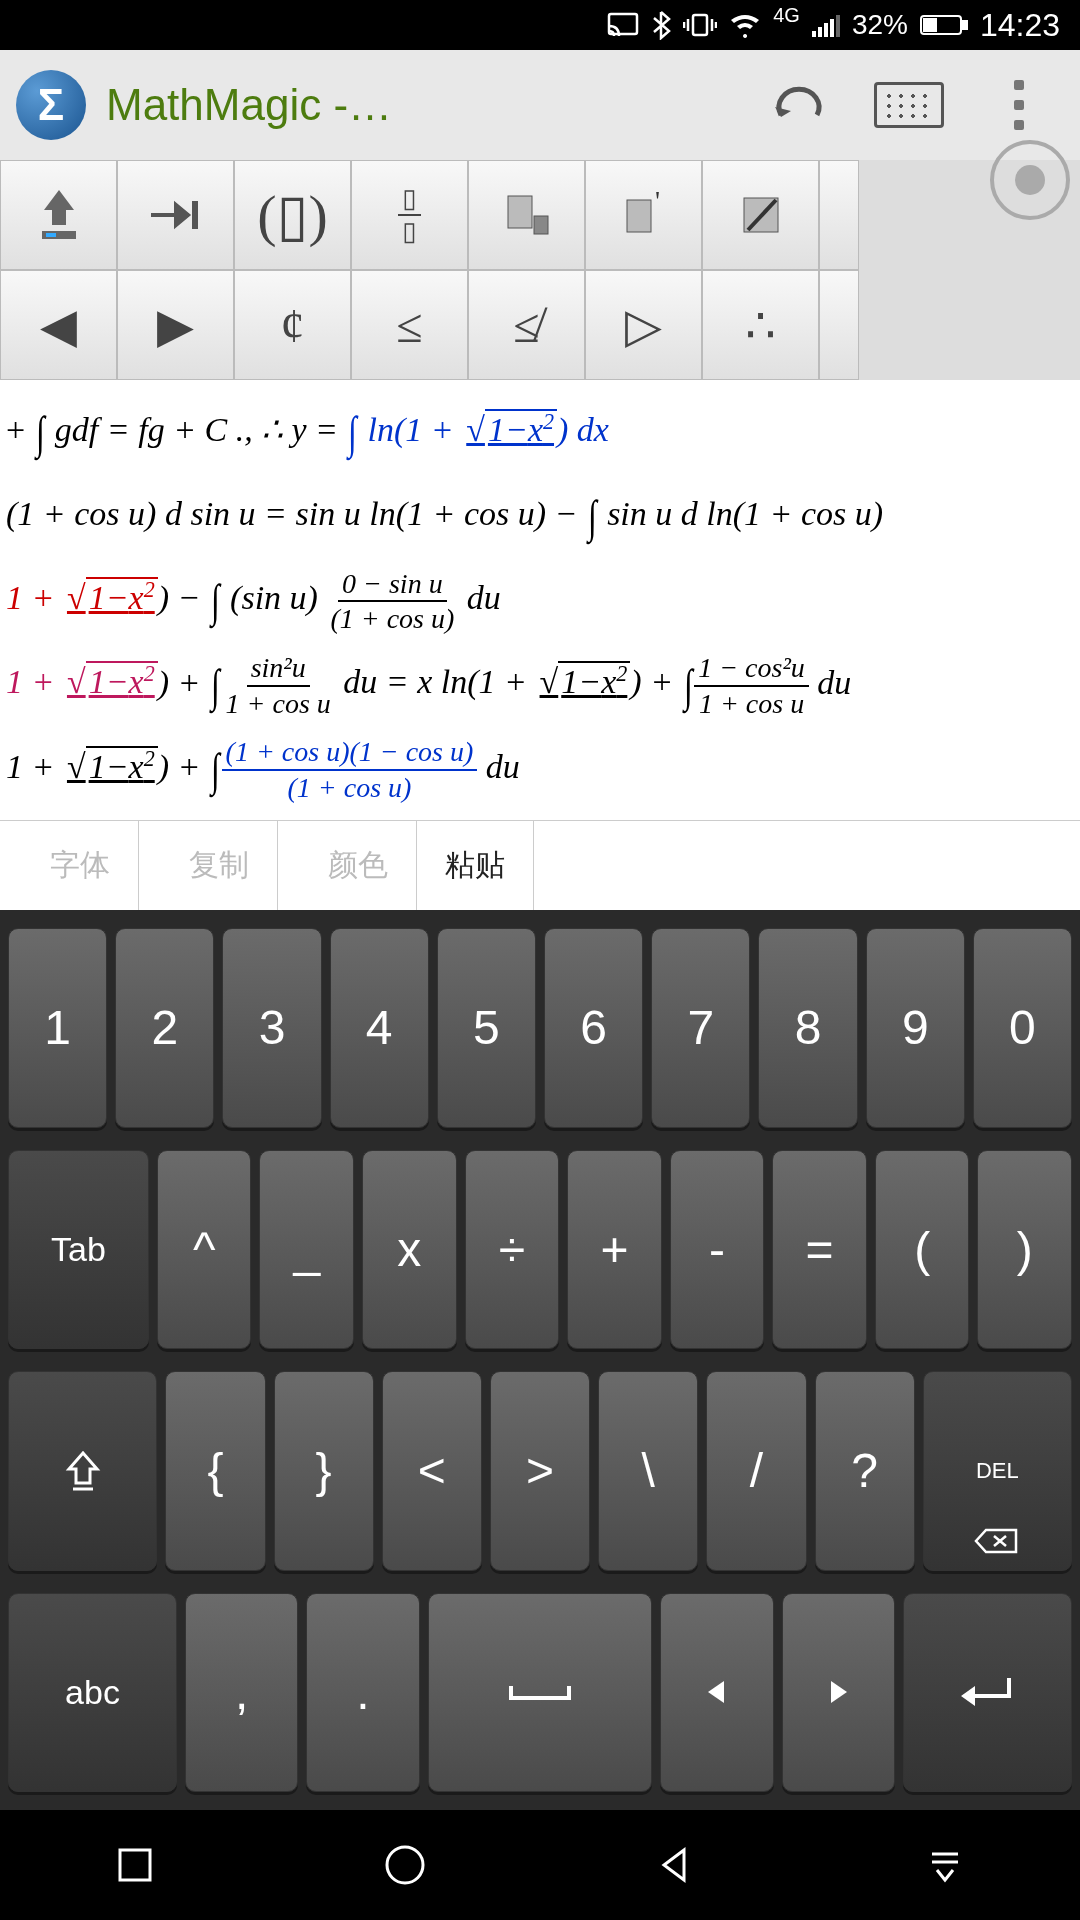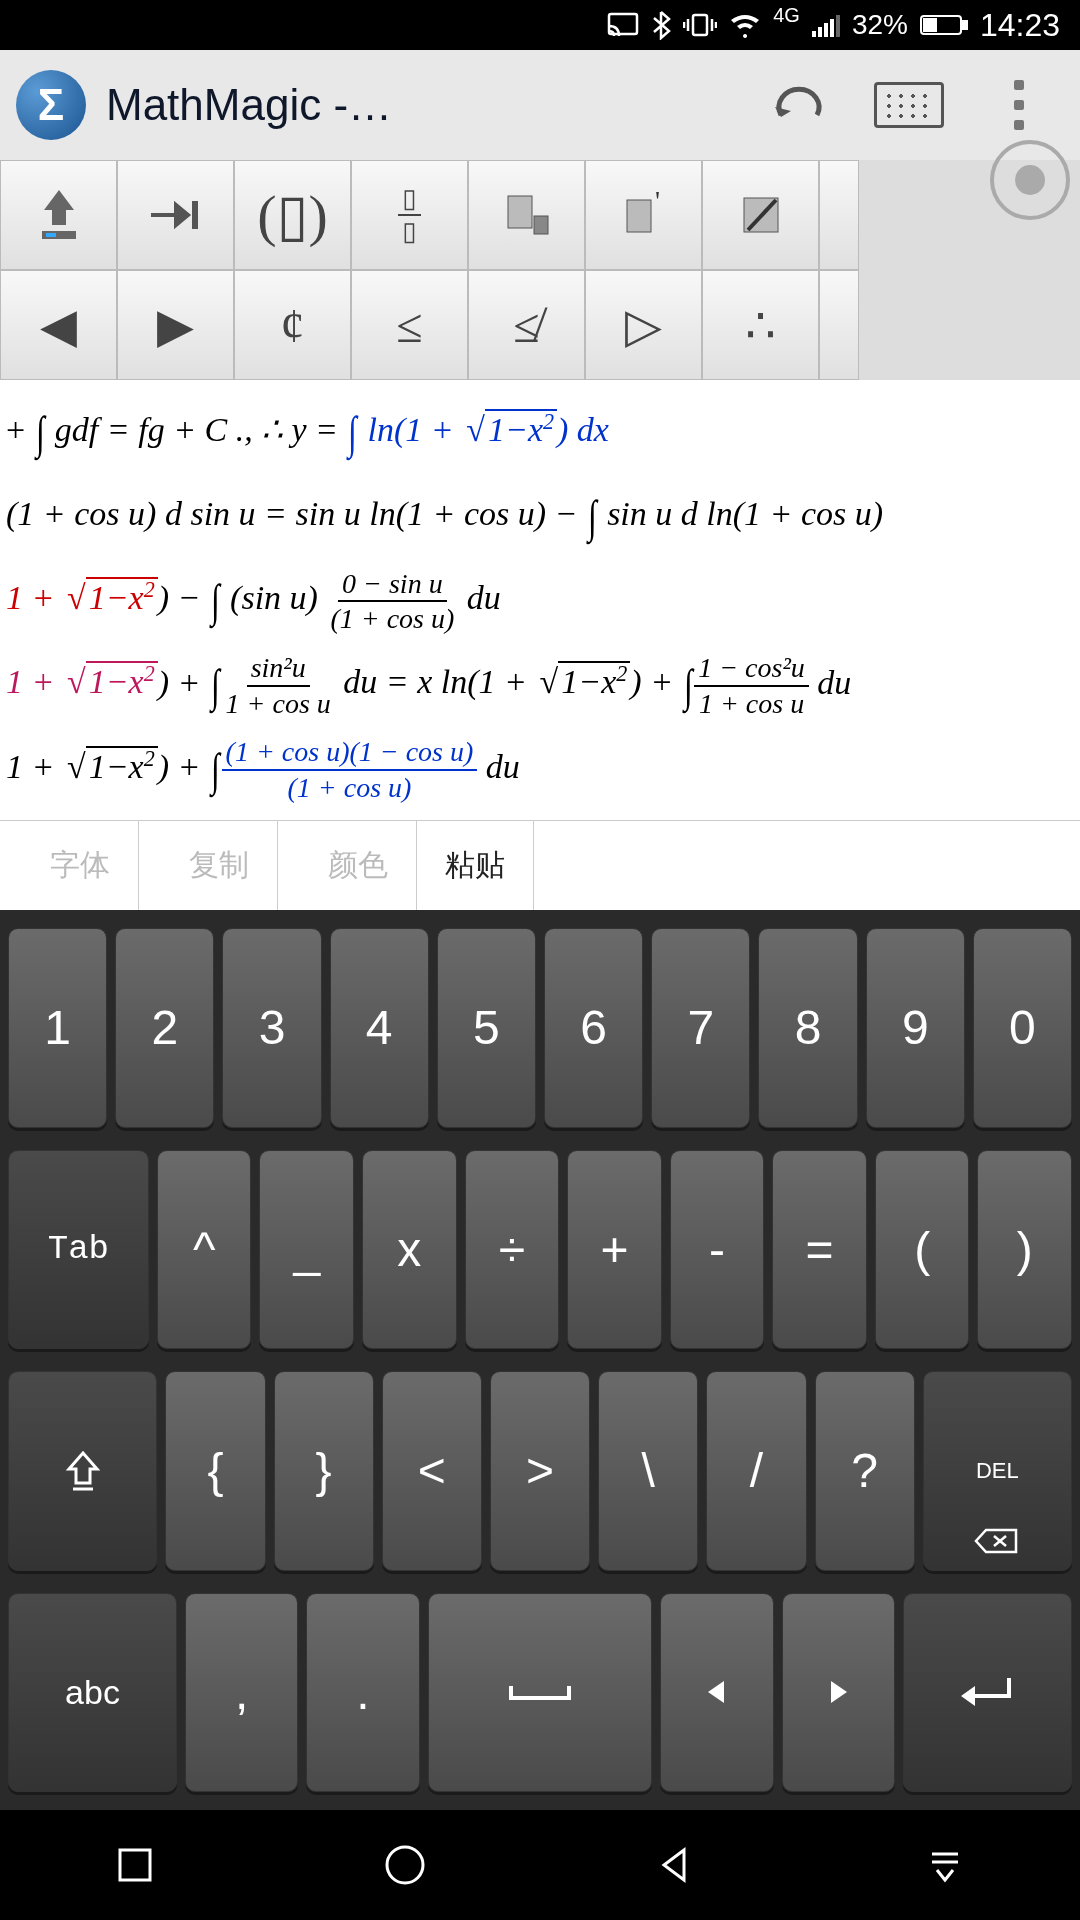--- a/index.html
+++ b/index.html
@@ -3,21 +3,21 @@
 <meta charset="utf-8">
 <style>
   * { box-sizing: border-box; margin: 0; padding: 0; }
   html, body { width: 1080px; height: 1920px; font-family: sans-serif; overflow: hidden; background: #000; }
   
   .status-bar { height: 50px; background: #000; color: #fff; display: flex; justify-content: flex-end; align-items: center; padding: 0 20px; font-size: 28px; gap: 12px; }
   .status-bar span { display: inline-flex; align-items: center; }
   
   .app-bar { height: 110px; background: #e8e8e8; display: flex; align-items: center; padding: 0 16px; gap: 20px; }
   .app-icon { width: 70px; height: 70px; border-radius: 50%; background: radial-gradient(circle at 30% 30%, #5b9bd5, #1a5490); display: flex; align-items: center; justify-content: center; color: #fff; font-size: 44px; font-weight: bold; }
-  .app-title { font-size: 44px; color: #0f172a; flex: 1; white-space: nowrap; overflow: hidden; text-overflow: ellipsis; }
+  .app-title { font-size: 44px; color: #4d7c0f; flex: 1; white-space: nowrap; overflow: hidden; text-overflow: ellipsis; }
   .app-action { width: 90px; height: 70px; display: flex; align-items: center; justify-content: center; font-size: 42px; color: #555; }
   .kbd-icon { width: 70px; height: 46px; border: 3px solid #555; border-radius: 4px; position: relative; }
   .kbd-icon::before { content: ''; position: absolute; inset: 6px; background-image: radial-gradient(circle, #555 2px, transparent 2px); background-size: 12px 10px; }
   .menu-dots { display: flex; flex-direction: column; gap: 10px; }
   .menu-dots i { width: 10px; height: 10px; background: #777; border-radius: 2px; display: block; }
   
   .toolbar { background: #ddd; position: relative; }
   .tool-row { display: flex; height: 110px; }
   .tool-btn { flex: 1; border: 1px solid #bbb; background: linear-gradient(#f8f8f8, #e0e0e0); display: flex; align-items: center; justify-content: center; font-size: 48px; color: #444; font-family: serif; position: relative; min-width: 0; }
   .tool-btn.narrow { flex: 0 0 117px; }
@@ -27,21 +27,21 @@
   .editor { background: #fff; padding: 8px 6px; height: 440px; overflow: hidden; font-family: 'Times New Roman', serif; font-size: 34px; line-height: 1.7; }
   .editor .line { white-space: nowrap; margin: 6px 0; }
   .math { font-style: italic; }
   .blue { color: #0033cc; }
   .red { color: #cc0000; }
   .magenta { color: #be185d; }
   .frac { display: inline-flex; flex-direction: column; align-items: center; vertical-align: middle; font-size: 28px; line-height: 1.2; }
   .frac .num { border-bottom: 2px solid currentColor; padding: 0 4px; }
   .frac .den { padding: 0 4px; }
   .integ { font-size: 46px; display: inline-block; vertical-align: middle; transform: scaleX(0.7); font-style: normal;}
-  .sqrt { display: inline-block; position: relative; padding-left: 4px; }
+  .sqrt { display: inline-block; position: relative; padding-left: 4px; text-decoration: underline; }
   .sqrt::before { content: '√'; }
   .sqrt .rad { border-top: 2px solid currentColor; padding: 0 3px; }
   sup { font-size: 0.65em; vertical-align: super; line-height: 0; }
   
   .text-tabs { display: flex; background: #fff; height: 90px; border-top: 1px solid #ccc; }
   .text-tab { flex: 0 0 auto; padding: 0 28px; border-right: 1px solid #ccc; display: flex; align-items: center; font-size: 30px; color: #222; }
   .text-tab.disabled { color: #bbb; margin-left: 22px; }
   
   .keyboard { background: #2a2a2a; flex: 1; display: flex; flex-direction: column; padding: 18px 8px; gap: 22px; height: 780px; }
   .kb-row { display: flex; gap: 8px; flex: 1; }
@@ -220,21 +220,21 @@
           <div class="key">3</div>
           <div class="key">4</div>
           <div class="key">5</div>
           <div class="key">6</div>
           <div class="key">7</div>
           <div class="key">8</div>
           <div class="key">9</div>
           <div class="key">0</div>
         </div>
         <div class="kb-row">
-          <div class="key dark wide15" style="font-size: 34px; font-family: Liberation Mono, monospace;">Tab</div>
+          <div class="key dark wide15" style="font-size: 34px;">Tab</div>
           <div class="key">^</div>
           <div class="key">_</div>
           <div class="key">x</div>
           <div class="key">÷</div>
           <div class="key">+</div>
           <div class="key">-</div>
           <div class="key">=</div>
           <div class="key">(</div>
           <div class="key">)</div>
         </div>

